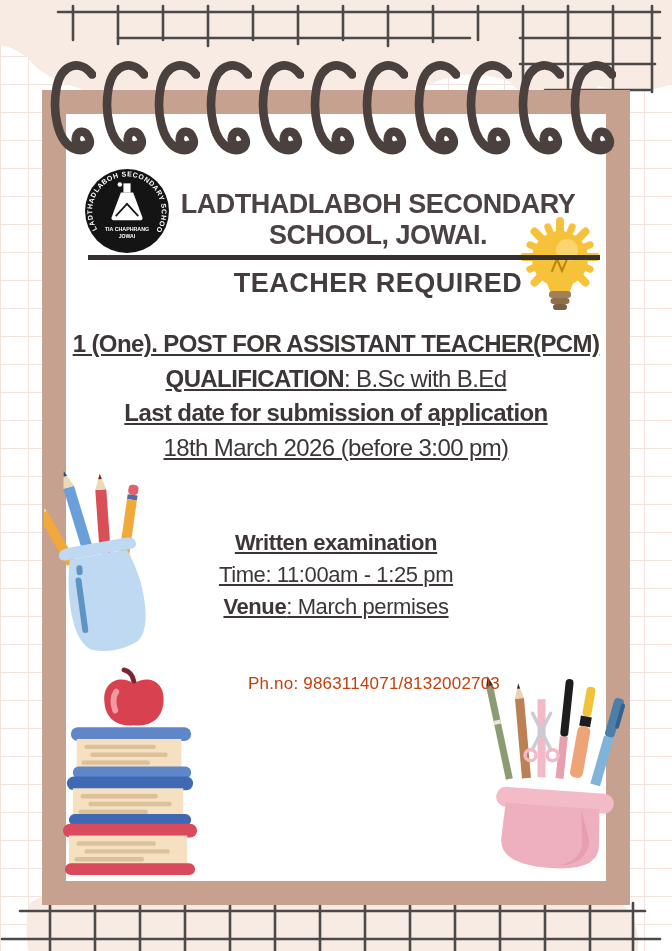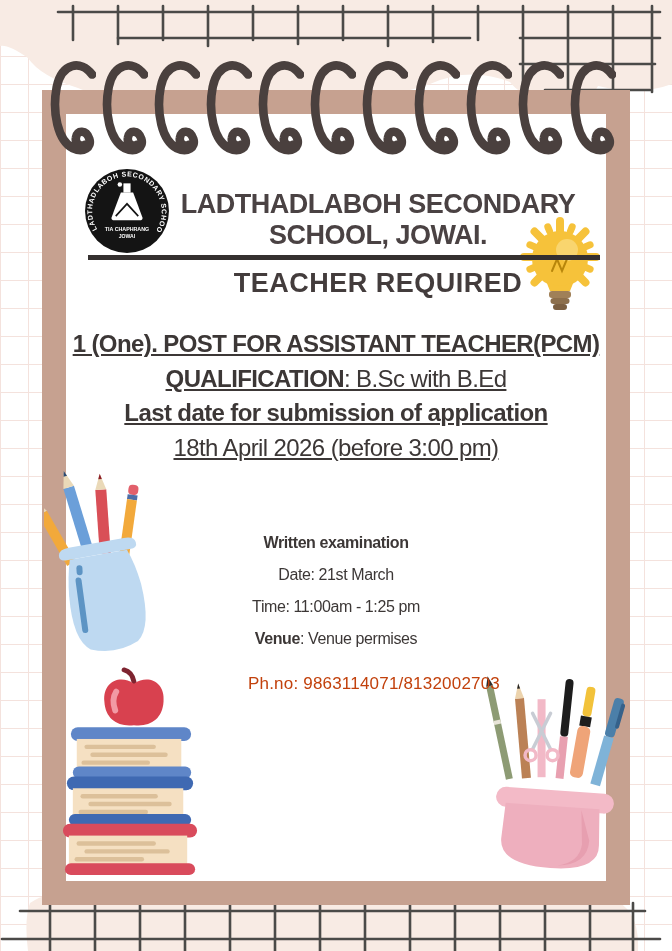--- a/index.html
+++ b/index.html
@@ -42,21 +42,21 @@
     position:absolute; left:66px; top:268px; width:624px; z-index:4;
     text-align:center; font-weight:bold; font-size:27px; letter-spacing:0.5px; color:#433c3c;
   }
 
   .details {
     position:absolute; left:66px; top:327px; width:540px; z-index:4;
     text-align:center; font-size:24px; line-height:34.5px; letter-spacing:-0.6px; color:#3c3736;text-decoration:underline;
   }
   .exam {
     position:absolute; left:66px; top:527px; width:540px; z-index:4;
-    text-align:center; font-size:16px; line-height:32px; letter-spacing:-0.4px; color:#3c3736;
+    text-align:center; font-size:22px; line-height:32px; letter-spacing:-0.4px; color:#3c3736;text-decoration:underline;
   }
   .phone {
     position:absolute; left:60px; top:674px; width:628px; z-index:4;
     text-align:center; font-size:17px; color:#c2410c; letter-spacing:0.2px;
   }
   .b { font-weight:bold; }
 
   .pencil-jar { position:absolute; left:44px;  top:458px; width:125px; height:210px; z-index:3; }
   .books      { position:absolute; left:50px;  top:666px; width:162px; height:212px; z-index:3; }
   .stationery { position:absolute; left:482px; top:650px; width:145px; height:232px; z-index:3; }
@@ -208,28 +208,27 @@
   </svg>
 
   <div class="divider"></div>
 
   <div class="headline">TEACHER REQUIRED</div>
 
   <div class="details">
     <div class="b">1 (One). POST FOR ASSISTANT TEACHER(PCM)</div>
     <div><span class="b">QUALIFICATION</span><span>: B.Sc with B.Ed</span></div>
     <div class="b">Last date for submission of application</div>
-    <div>18th April 2026 (before 3:00 pm)</div>
+    <div>18th March 2026 (before 3:00 pm)</div>
   </div>
 
   <div class="exam">
     <div class="b">Written examination</div>
-    <div>Date: 21st March</div>
     <div>Time: 11:00am - 1:25 pm</div>
-    <div><span class="b">Venue</span><span>: Venue permises</span></div>
+    <div><span class="b">Venue</span><span>: March permises</span></div>
   </div>
 
   <div class="phone">Ph.no: 9863114071/8132002703</div>
 
   <svg class="pencil-jar" viewBox="0 0 125 210">
     <g transform="rotate(-10 62 140)">
       <g transform="translate(34,100) rotate(-20)">
         <rect x="-5" y="-58" width="10" height="58" fill="#f2a93b"></rect>
         <path d="M-5 -58 L0 -74 L5 -58 Z" fill="#ead9b8"></path>
         <path d="M-1.6 -69 L0 -74 L1.6 -69 Z" fill="#222222"></path>

